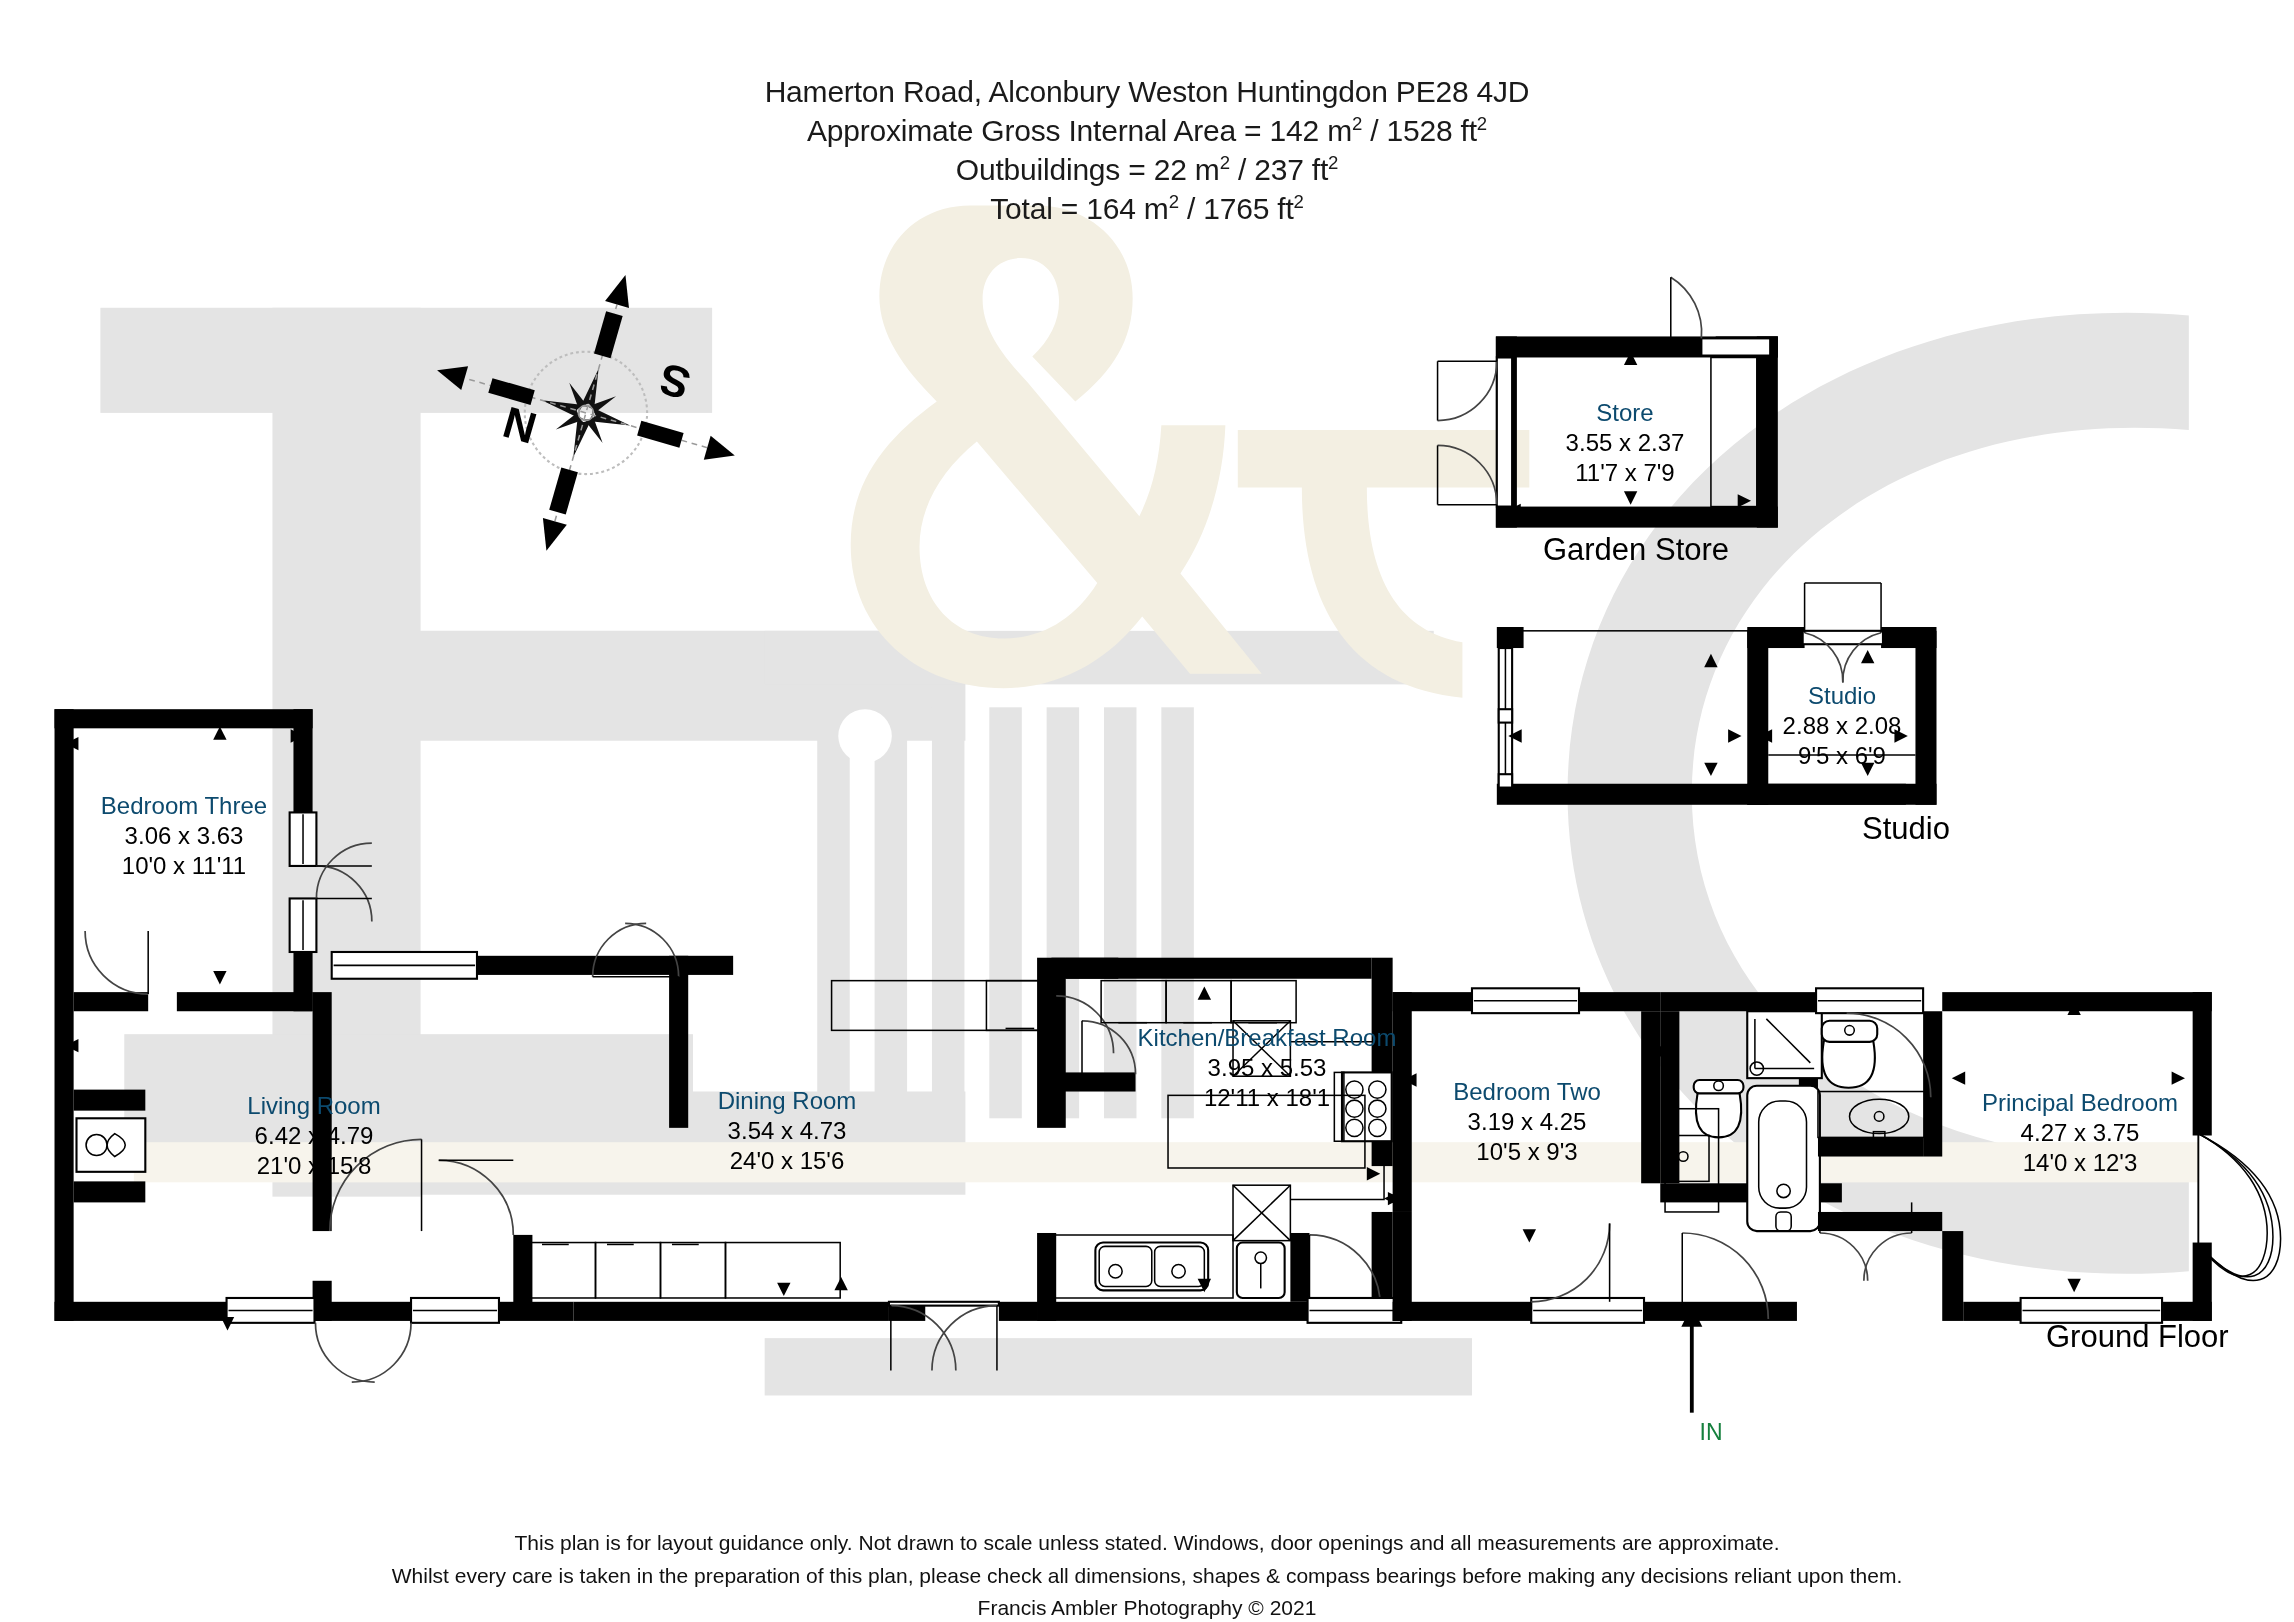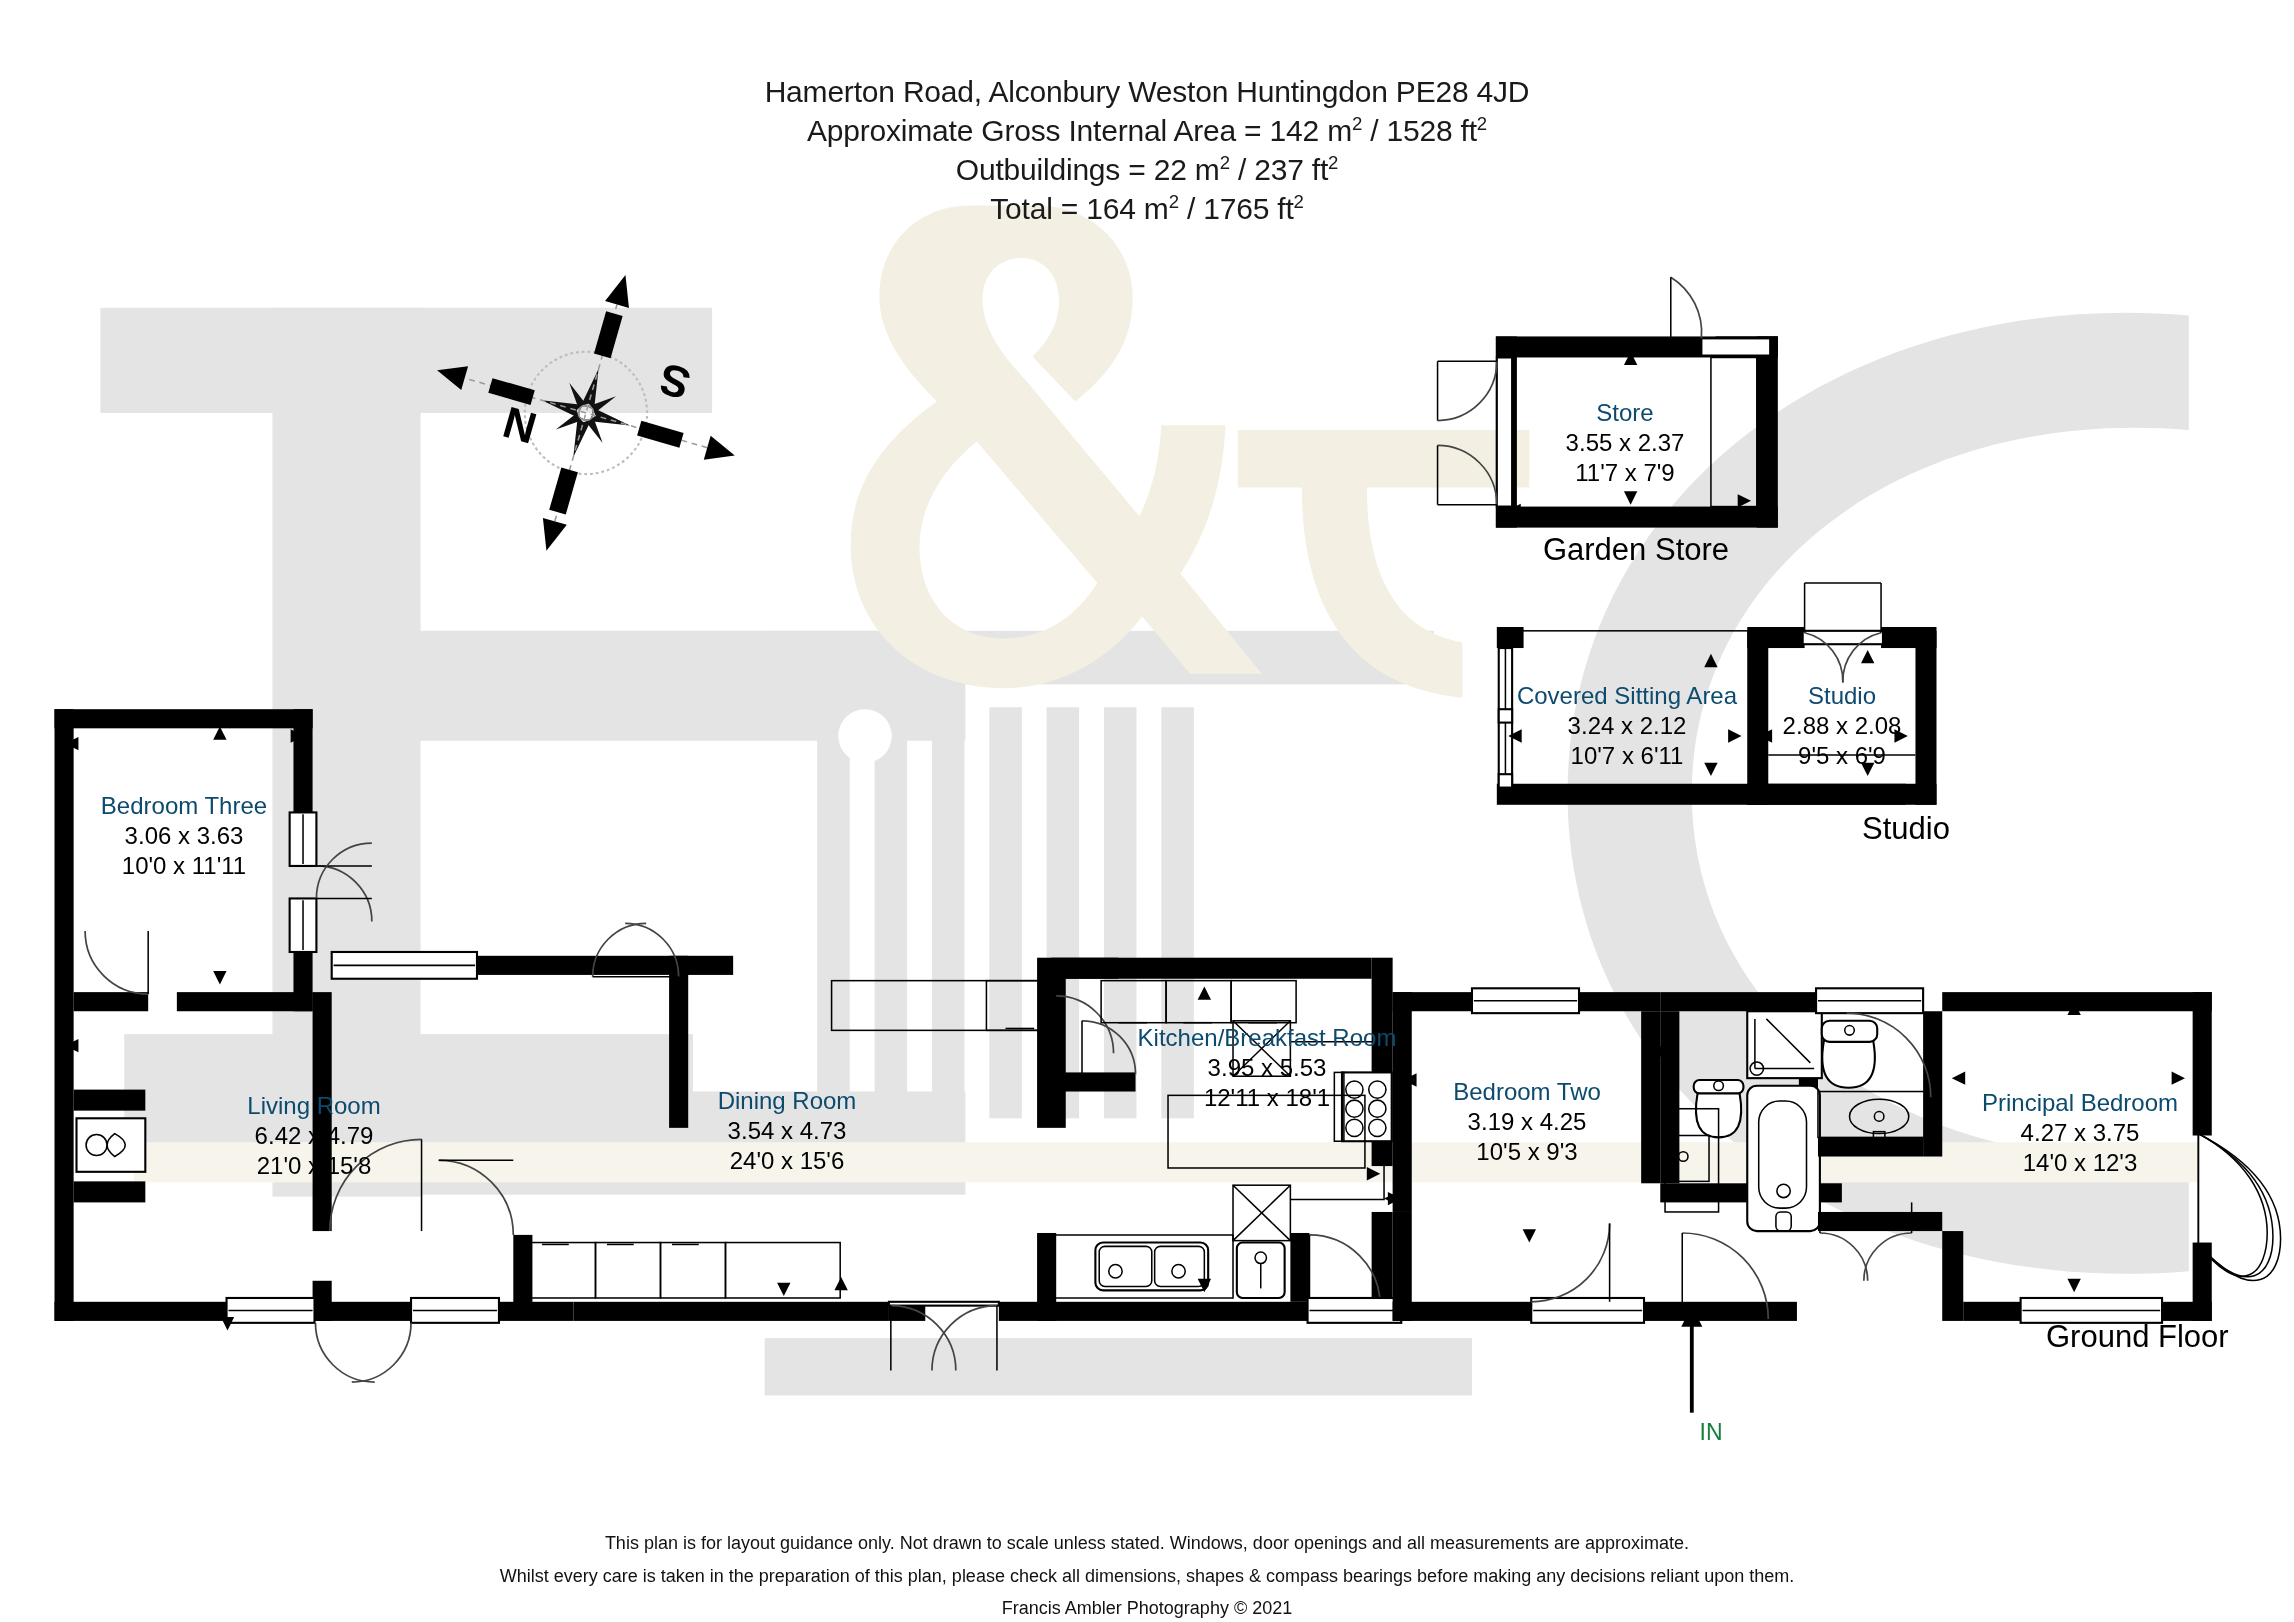--- a/index.html
+++ b/index.html
@@ -96,21 +96,21 @@
 
   
   .footer {
     position: absolute;
     left: 0;
     width: 2294px;
     text-align: center;
     z-index: 4;
   }
   .footer .fl {
-    font-size: 18px;
+    font-size: 21px;
     line-height: 32.5px;
     color: #111;
   }
 
   sup { font-size: 0.62em; vertical-align: super; line-height: 0; }
 </style>
 </head>
 <body>
 
 <svg id="watermark" viewBox="0 0 2400 1697">
@@ -556,25 +556,20 @@
   <div class="t" style="left:504px; top:400px; font-size:44px; font-weight:bold; transform:rotate(196deg);">N</div>
   <div class="t" style="left:660px; top:356px; font-size:44px; font-weight:bold; transform:rotate(196deg);">S</div>
 
   <div class="room" style="left:1625px; top:398px;">
     <div class="nm">Store</div>
     <div class="dm">3.55 x 2.37</div>
     <div class="dm">11'7 x 7'9</div>
   </div>
   <div class="caption" style="left:1636px; top:532px;">Garden Store</div>
 
-  <div class="room" style="left:1627px; top:681px;">
-    <div class="nm">Covered Sitting Area</div>
-    <div class="dm">3.24 x 2.12</div>
-    <div class="dm">10'7 x 6'11</div>
-  </div>
 
   <div class="room" style="left:1842px; top:681px;">
     <div class="nm">Studio</div>
     <div class="dm">2.88 x 2.08</div>
     <div class="dm">9'5 x 6'9</div>
   </div>
   <div class="caption" style="left:1906px; top:811px;">Studio</div>
 
   <div class="room" style="left:184px; top:791px;">
     <div class="nm">Bedroom Three</div>

